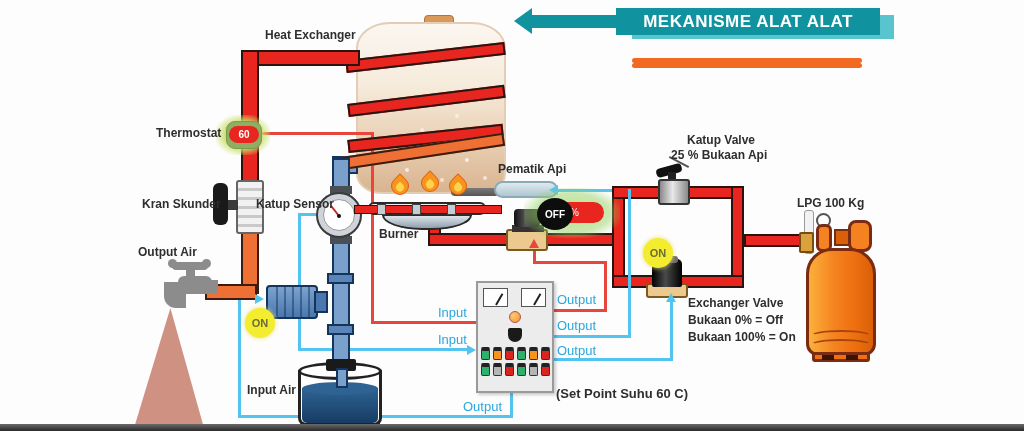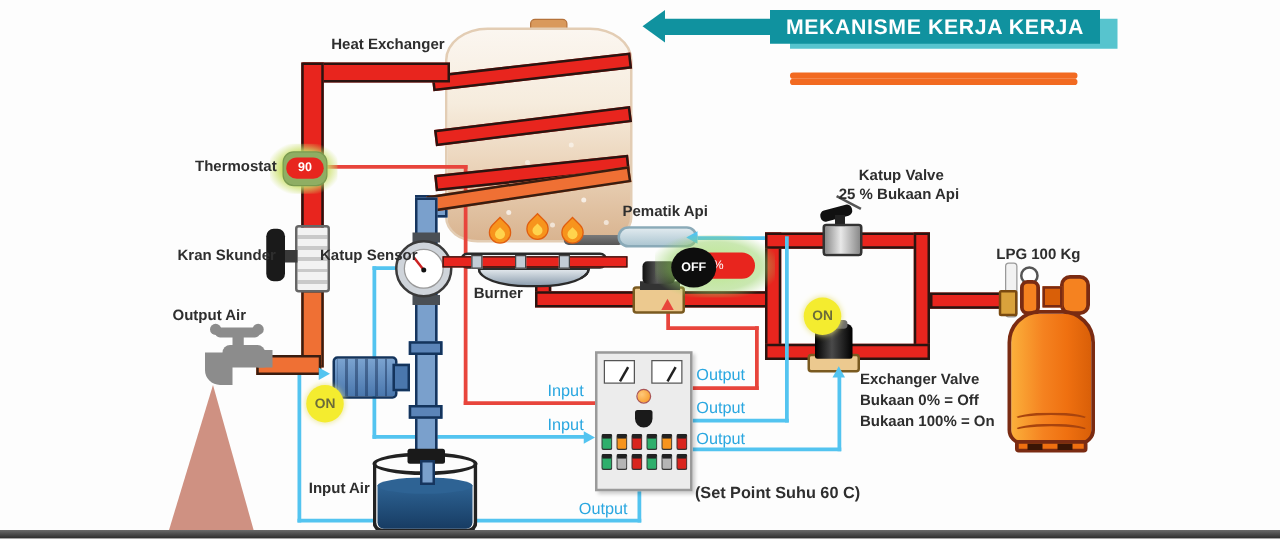--- a/index.html
+++ b/index.html
@@ -37,21 +37,21 @@
 </style>
 </head>
 <body>
 
 <div id="canvas">
 
   <div class="abs" style="left:532px;top:15px;width:88px;height:13px;background:#10929f;z-index:6;"></div>
   <div class="ar" style="left:514px;top:8px;border-top:13px solid transparent;border-bottom:13px solid transparent;border-right:18px solid #10929f;z-index:6;"></div>
   <div class="abs" style="left:632px;top:15px;width:262px;height:24px;background:#57c4ce;z-index:5;"></div>
   <div class="abs" style="left:616px;top:8px;width:264px;height:27px;background:#10929f;color:#fff;font-weight:bold;
-              font-size:17px;letter-spacing:.5px;display:flex;align-items:center;justify-content:center;z-index:6;">MEKANISME KERJA KERJA</div>
+              font-size:17px;letter-spacing:.5px;display:flex;align-items:center;justify-content:center;z-index:6;">MEKANISME ALAT ALAT</div>
 
   <div class="abs" style="left:628px;top:58px;width:238px;text-align:center;z-index:6;">
     <div style="height:5px;background:#f26a21;border-radius:3px;margin:0 4px;"></div>
     <div style="height:5px;background:#f26a21;border-radius:3px;margin:0 4px;"></div>
   </div>
 
   <div class="abs" style="left:424px;top:15px;width:28px;height:10px;background:#d9995b;border:1px solid #b5723a;border-radius:4px;z-index:1;"></div>
   <div class="abs" style="left:356px;top:22px;width:150px;height:172px;border:2px solid #e3cdb4;box-sizing:border-box;
               background:linear-gradient(180deg,#fbf6f0 0%,#f6ecdd 35%,#ecd6bd 62%,#d9b490 100%);
               border-radius:34px 34px 26px 26px / 26px 26px 20px 20px;z-index:1;"></div>
@@ -67,21 +67,21 @@
 
   <div class="pipe-red" style="left:242px;top:50px;width:118px;height:16px;"></div>
   <div class="pipe-red" style="left:241px;top:50px;width:18px;height:182px;"></div>
   <div class="pipe-org" style="left:241px;top:232px;width:18px;height:62px;"></div>
   <div class="pipe-org" style="left:205px;top:284px;width:52px;height:16px;"></div>
 
   <div class="dev" style="left:216px;top:115px;width:54px;height:40px;z-index:5;
               background:radial-gradient(ellipse at center,#f3f07a 0%,#cbe06a 45%,rgba(185,212,94,0) 78%);"></div>
   <div class="dev" style="left:226px;top:121px;width:36px;height:28px;background:#8fae63;border:1px solid #7a9a50;border-radius:9px;z-index:5;"></div>
   <div class="dev" style="left:229px;top:126px;width:30px;height:17px;background:#e8251e;border-radius:9px;color:#fff;font-weight:bold;
-              font-size:10px;display:flex;align-items:center;justify-content:center;z-index:6;">90</div>
+              font-size:10px;display:flex;align-items:center;justify-content:center;z-index:6;">60</div>
 
   <div class="dev" style="left:236px;top:180px;width:28px;height:54px;border:2px solid #666;border-radius:3px;
               background:repeating-linear-gradient(180deg,#f2f2f2 0 6px,#c9c9c9 6px 9px);"></div>
   <div class="dev" style="left:226px;top:200px;width:12px;height:10px;background:#3a3a3a;"></div>
   <div class="dev" style="left:213px;top:183px;width:15px;height:42px;background:#1a1a1a;border-radius:6px;"></div>
 
   <div class="dev" style="left:172px;top:262px;width:36px;height:8px;background:#8c8c8c;border-radius:4px;"></div>
   <div class="dev" style="left:168px;top:259px;width:9px;height:9px;background:#8c8c8c;border-radius:50%;"></div>
   <div class="dev" style="left:202px;top:259px;width:9px;height:9px;background:#8c8c8c;border-radius:50%;"></div>
   <div class="dev" style="left:186px;top:268px;width:9px;height:12px;background:#8c8c8c;"></div>

